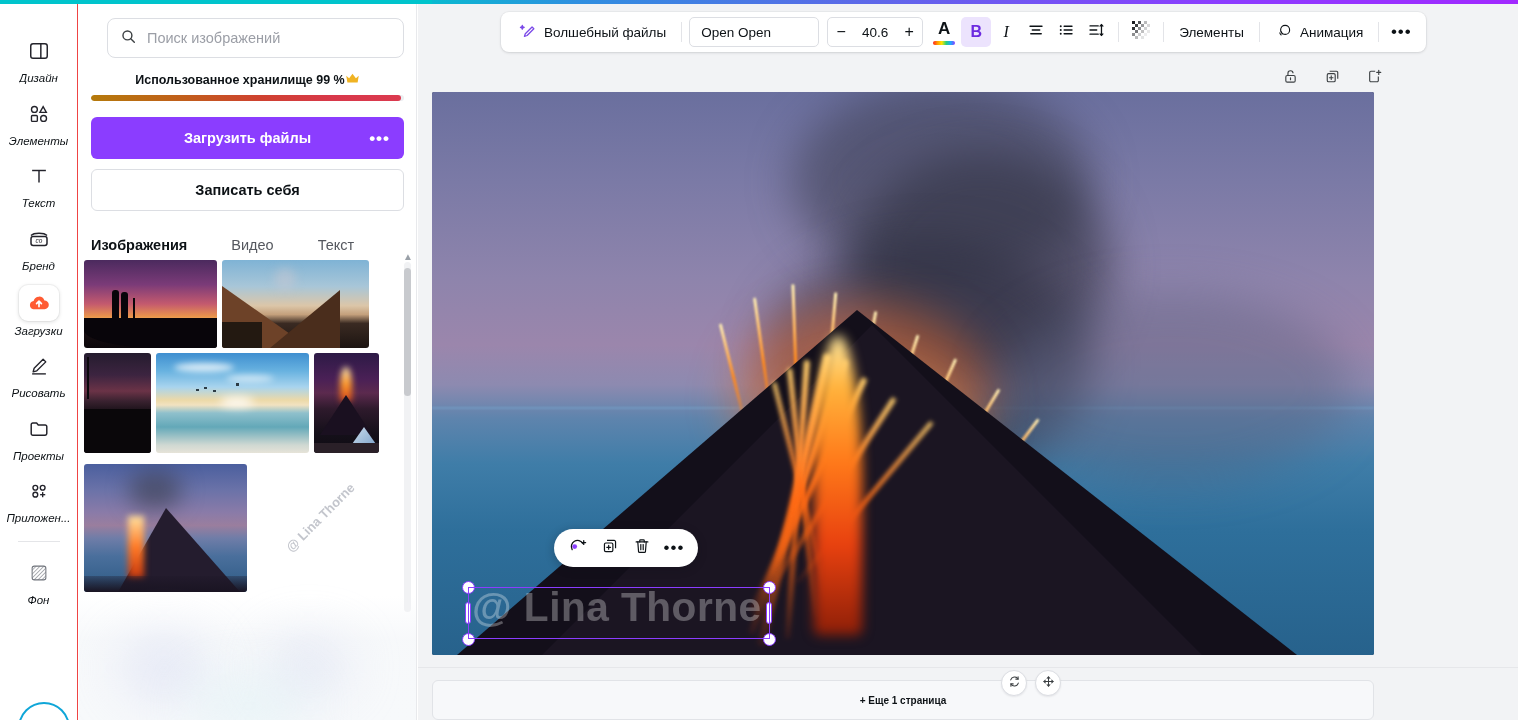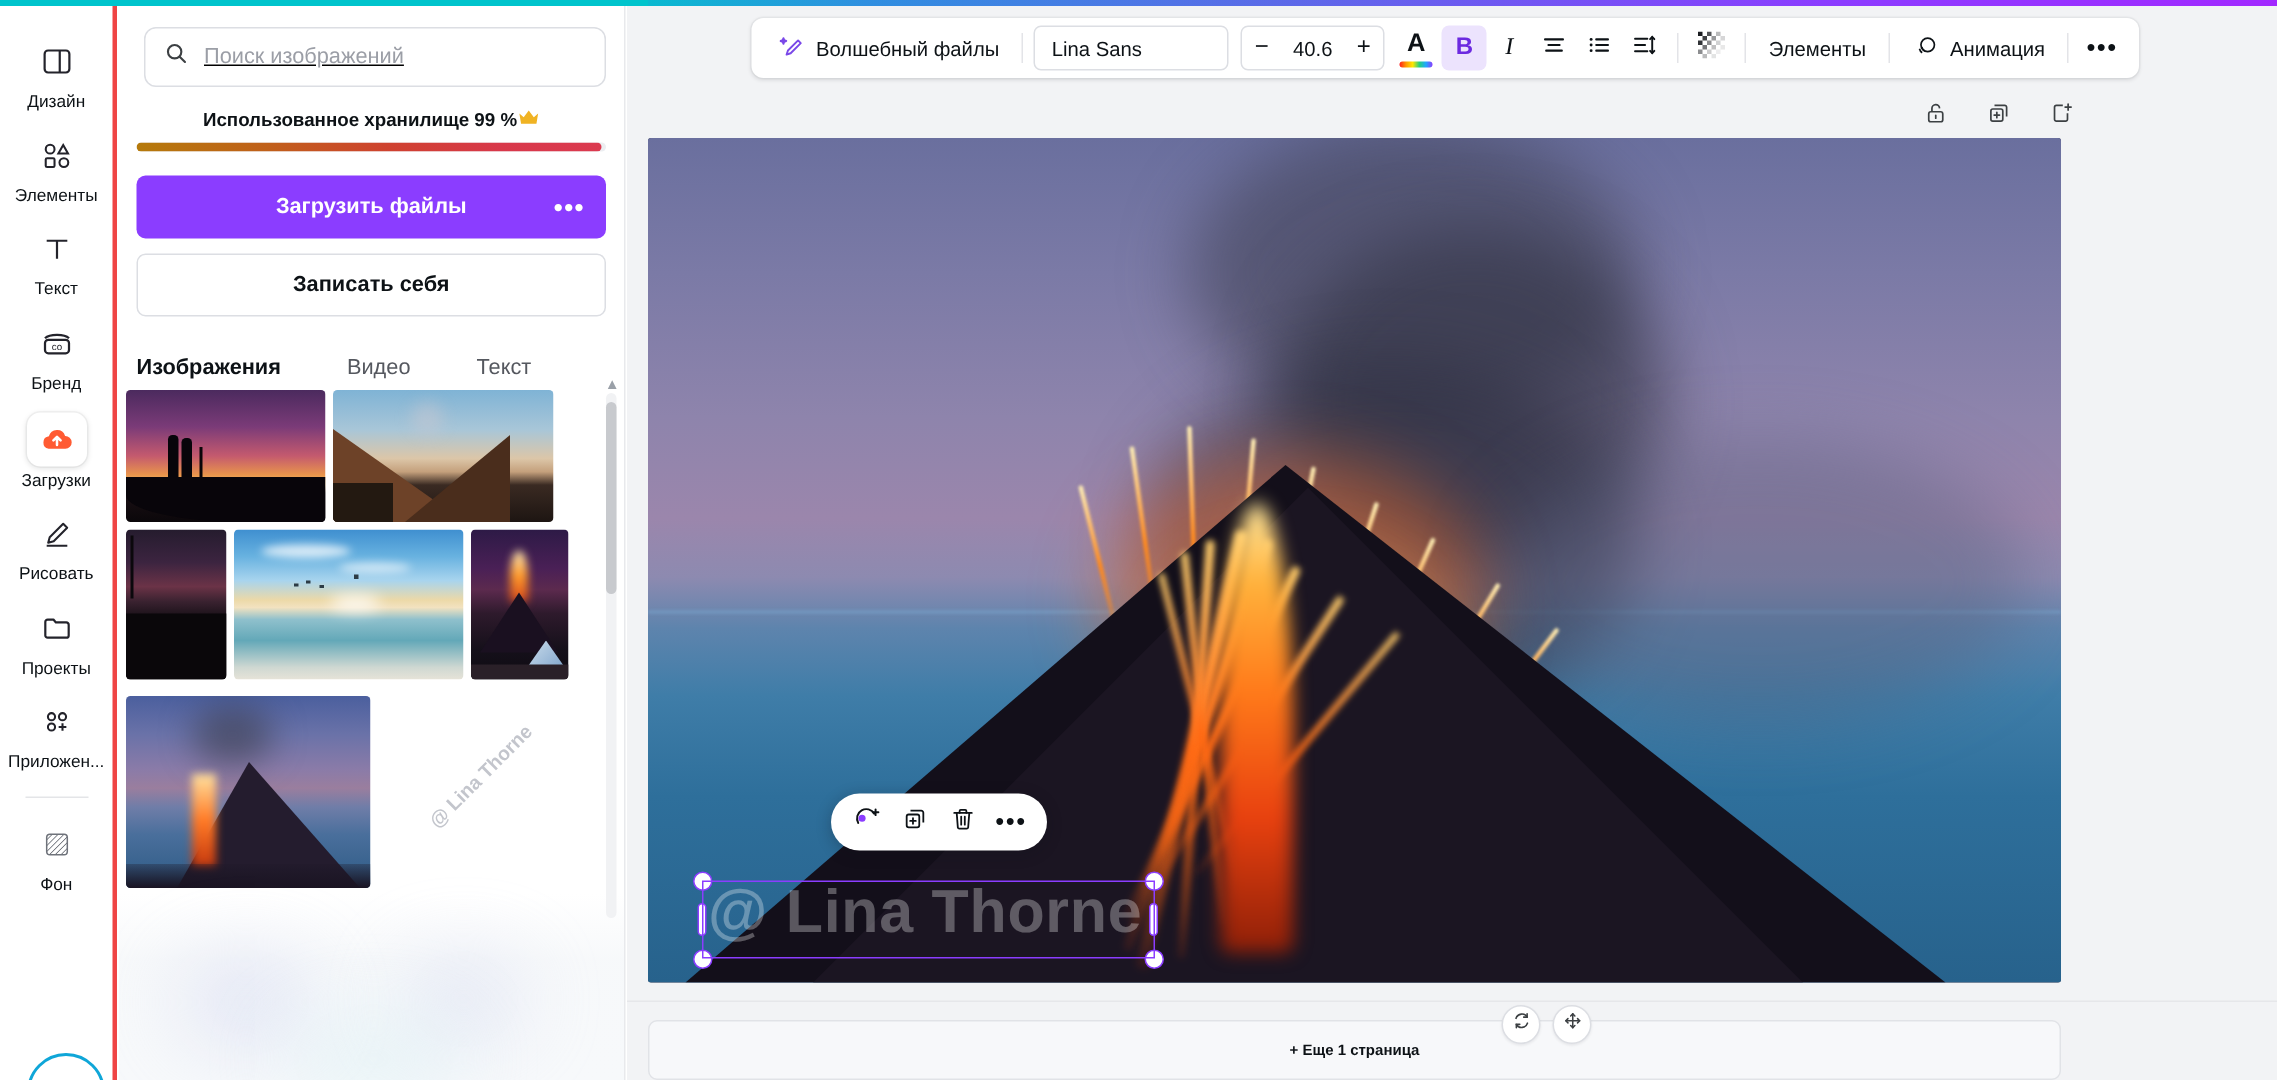--- a/index.html
+++ b/index.html
@@ -19,23 +19,23 @@
     z-index: 60;
   }
   .accent-bar-left {
     position: absolute; top: 0; left: 0; width: 432px; height: 4px;
     background: #00c4cc; z-index: 61;
   }
 
   
   .rail {
     position: absolute; top: 4px; left: 0; width: 78px; height: 716px;
-    background: #ffffff; border-right: 3px solid #ef4444;
+    background: #ffffff; border-right: 1px solid #ef4444;
     display: flex; flex-direction: column; align-items: center;
-    padding-top: 14px; z-index: 30;
+    padding-top: 24px; z-index: 30; font-style: italic;
   }
   .rail-item {
     width: 66px; padding: 6px 0 4px; margin-bottom: 2px;
     display: flex; flex-direction: column; align-items: center;
     cursor: pointer; border-radius: 8px;
   }
   .rail-ico {
     width: 40px; height: 34px; display: flex; align-items: center; justify-content: center;
     color: #23232b;
   }
@@ -49,21 +49,21 @@
     overflow: hidden; text-overflow: ellipsis;
   }
   .rail-item.active .rail-label { color: #0d1216; }
   .rail-div { width: 42px; height: 1px; background: #e4e5e8; margin: 10px 0 8px; }
 
   
   .panel {
     position: absolute; top: 4px; left: 79px; width: 338px; height: 716px;
     background: #ffffff; border-right: 1px solid #e8e9ec; overflow: hidden; z-index: 25;
   }
-  .search-wrap { padding: 14px 12px 0 17px; text-decoration: underline; }
+  .search-wrap { padding: 14px 12px 0 28px; }
   .search-box {
     height: 40px; border: 1px solid #dcdee3; border-radius: 8px;
     display: flex; align-items: center; padding: 0 12px; background: #fff;
   }
   .search-box svg { flex: none; }
   .search-input {
     border: none; outline: none; flex: 1; margin-left: 10px;
     font-size: 14.5px; font-family: "Liberation Sans", sans-serif; color: #0d1216;
     background: transparent;
   }
@@ -515,21 +515,21 @@
             <path d="M8.4 15.6 L17.4 6.6 L19.8 9 L10.8 18 L7.2 19.2 Z"></path>
             <path d="M4.4 4.6 L5.1 6.4 L6.9 7.1 L5.1 7.8 L4.4 9.6 L3.7 7.8 L1.9 7.1 L3.7 6.4 Z" fill="#7a48e8"></path>
           </svg>
         </span>
         <span>Волшебный файлы</span>
       </div>
 
       <div class="tb-sep"></div>
 
       <div class="font-select">
-        <span>Lina Sans</span>
+        <span>Open Open</span>
       </div>
 
       <div class="size-box">
         <span class="size-btn">−</span>
         <input class="size-val" value="40.6" style="">
         <span class="size-btn">+</span>
       </div>
 
       <div class="icon-btn" style="margin-left:6px;">
         <span class="colorA">

